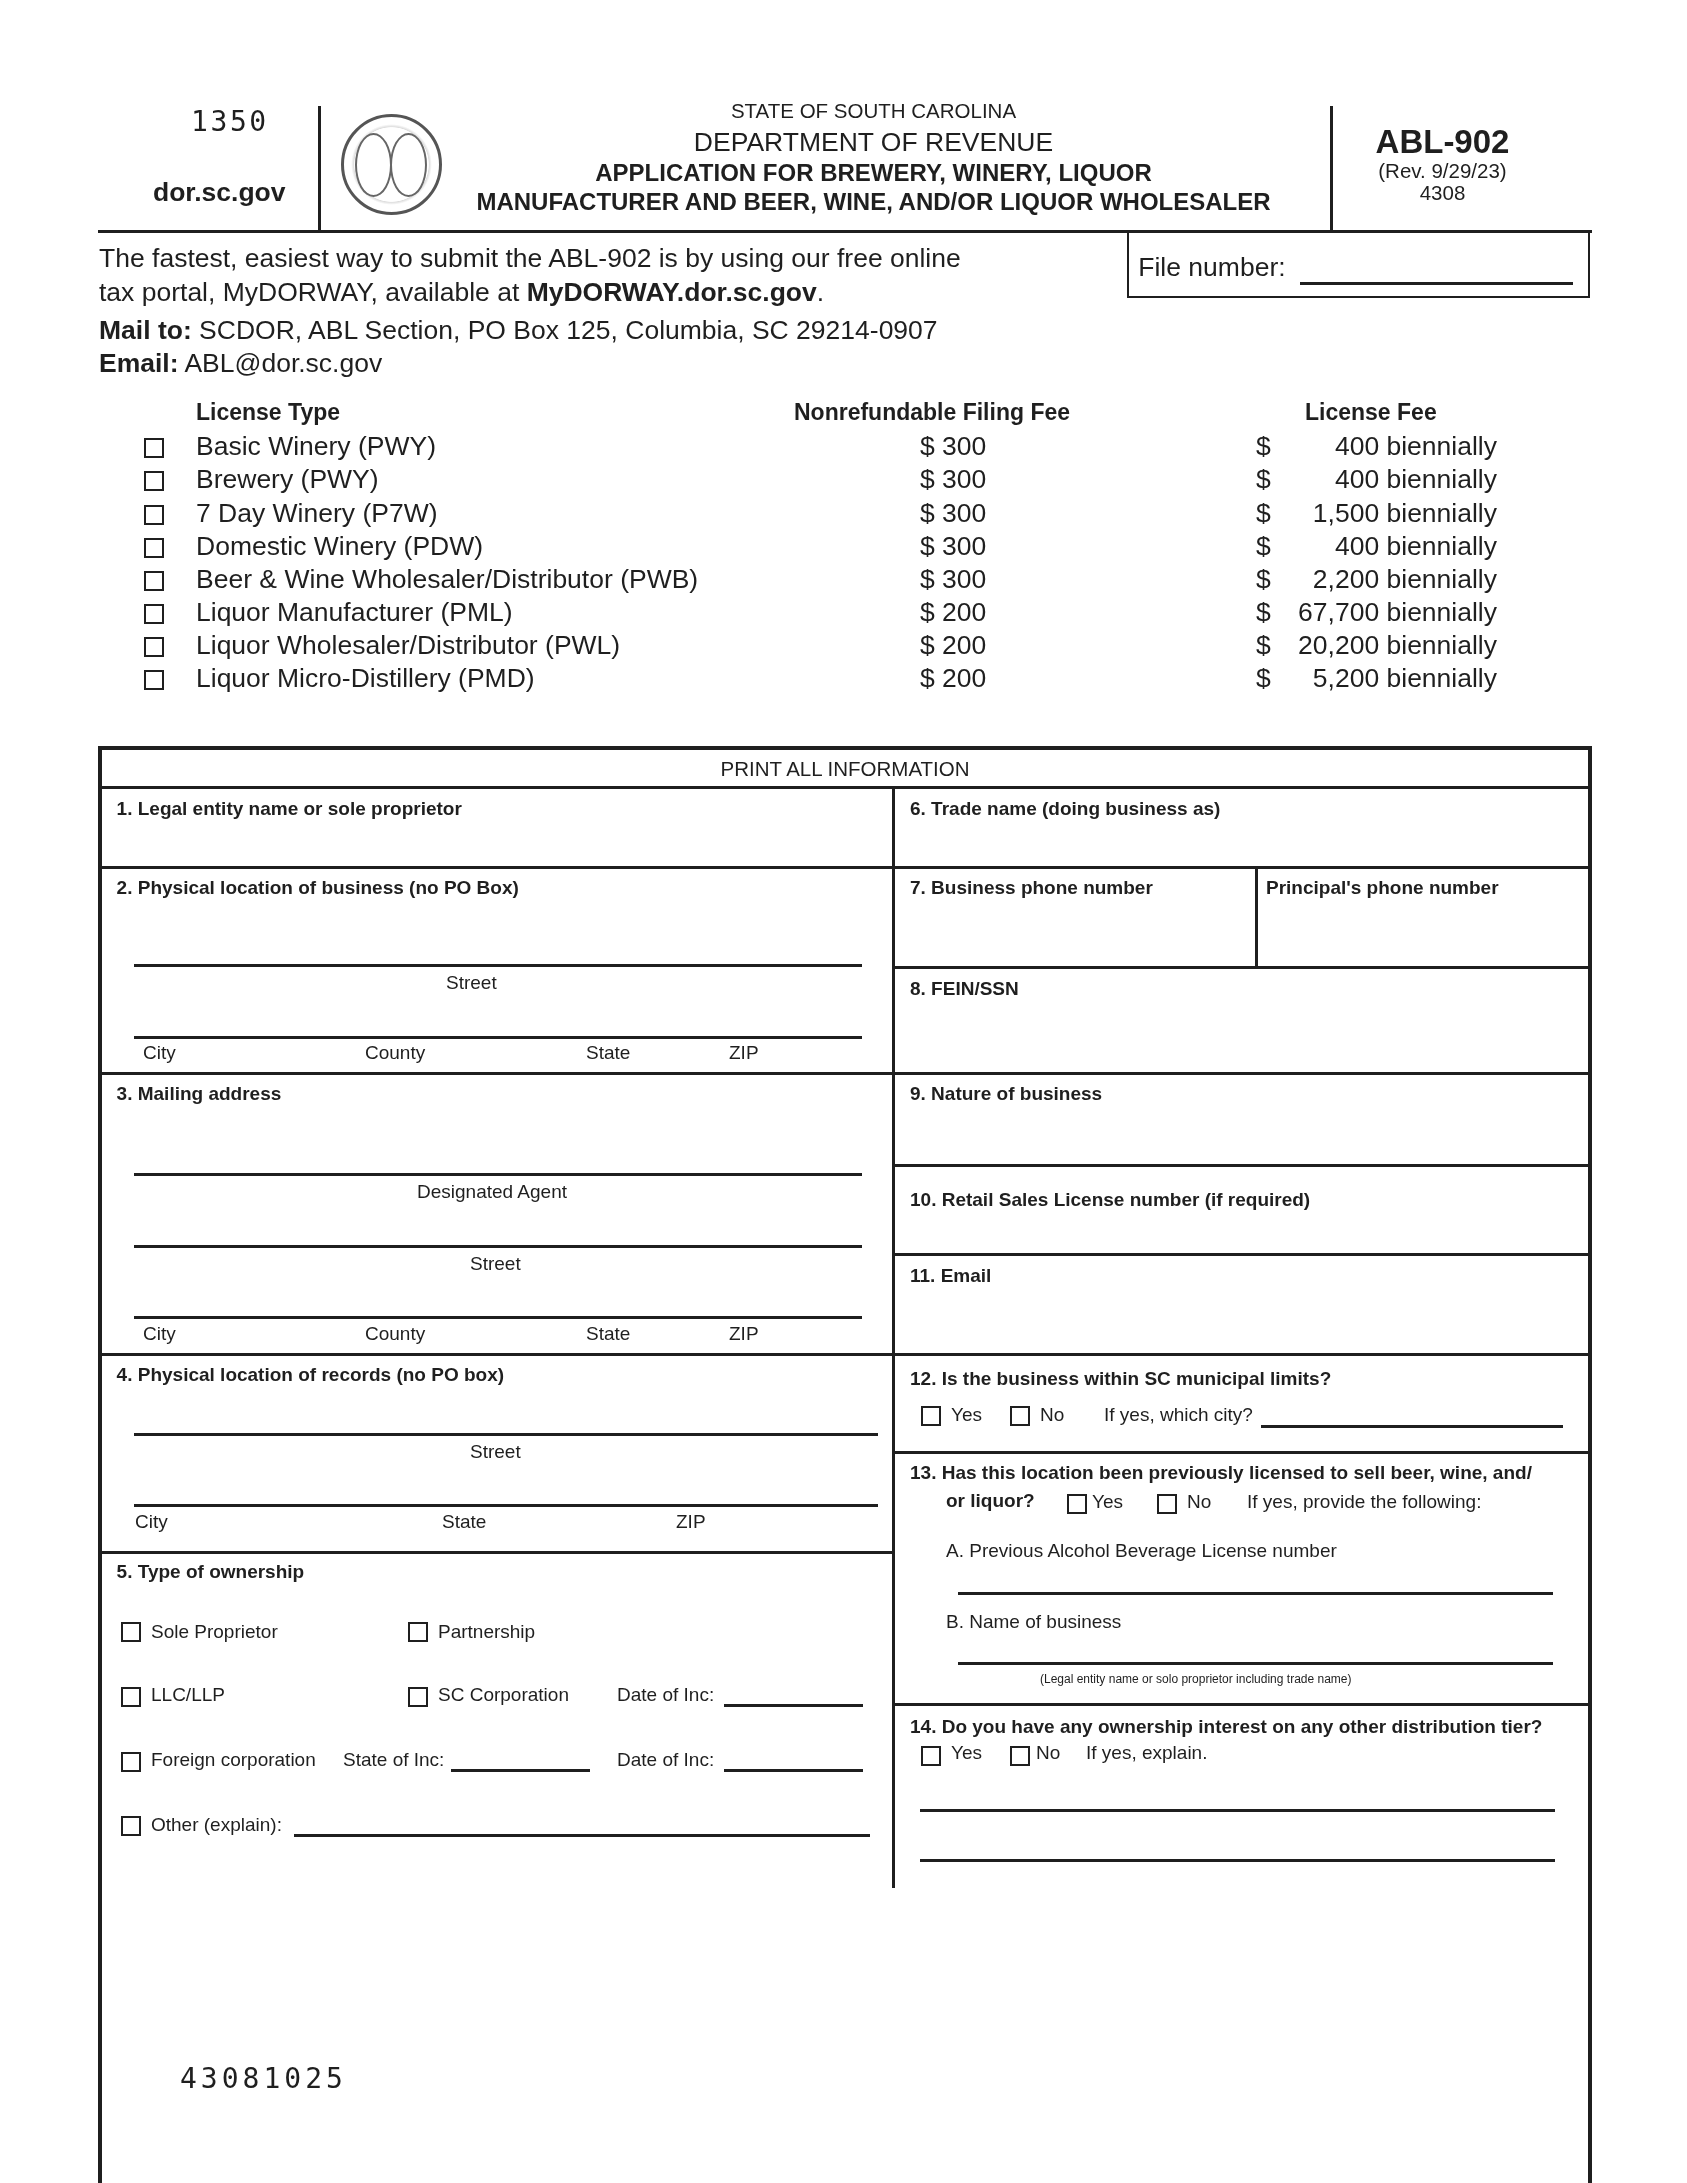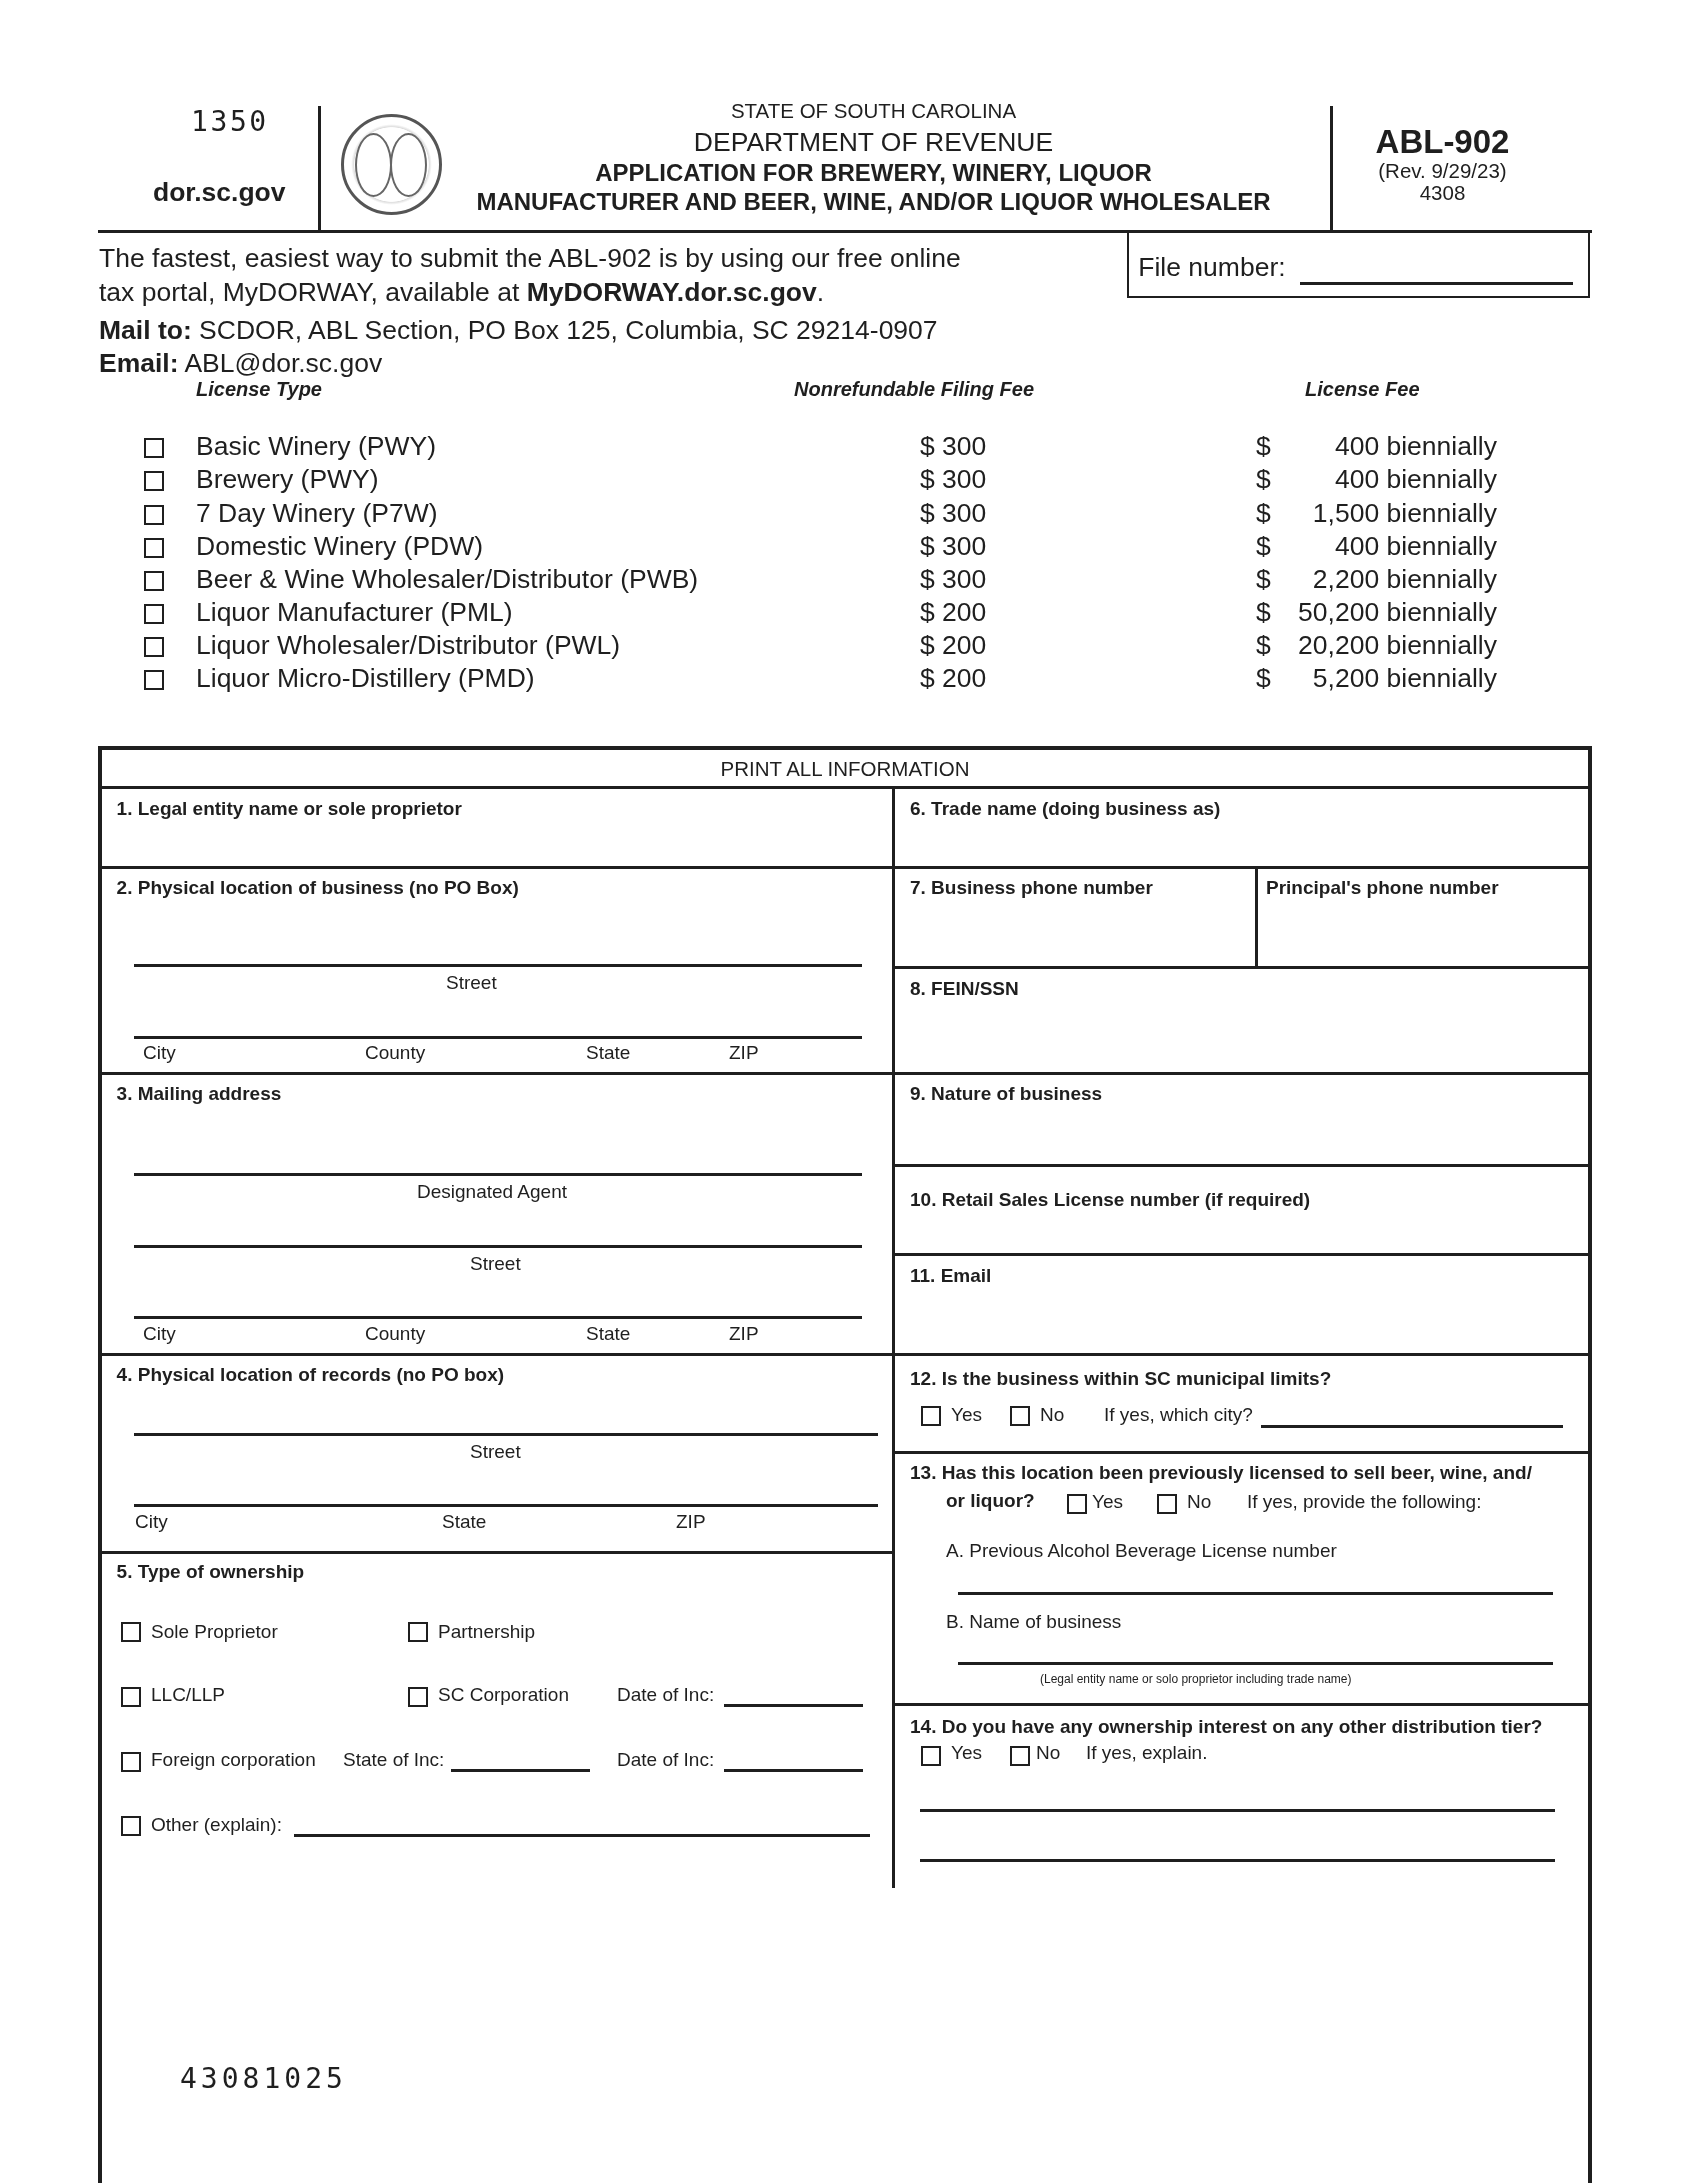--- a/index.html
+++ b/index.html
@@ -18,21 +18,21 @@
   .hdr4 { top: 188px; font-size: 24px; font-weight: bold; }
   .form-no { left: 1330px; top: 123px; width: 225px; text-align: center; font-size: 33px; font-weight: bold; }
   .rev { left: 1330px; top: 159px; width: 225px; text-align: center; font-size: 20.5px; }
   .rev2 { left: 1330px; top: 181px; width: 225px; text-align: center; font-size: 20.5px; }
   .hrule { background: #1f1f1f; height: 3.3px; }
   .filebox { left: 1127px; top: 232px; width: 463px; height: 66px; border: 2.6px solid #1f1f1f; border-top: none; box-sizing: border-box; }
   .filebox .lbl { position: absolute; left: 9.3px; top: 20px; font-size: 26.5px; }
   .filebox .line { position: absolute; left: 171px; right: 14.6px; top: 50px; height: 2.6px; background: #1f1f1f; }
   .intro { left: 99px; font-size: 26.5px; }
   
-  .lic-head { top: 378px; font-size: 20px; font-weight: bold; font-style: italic; }
+  .lic-head { top: 399px; font-size: 23px; font-weight: bold; }
   .lic-row { left: 0; width: 1687px; height: 33px; }
   .cb { width: 20px; height: 20px; border: 2.6px solid #1f1f1f; box-sizing: border-box; background: #fff; }
   .lic-label { left: 196px; font-size: 26.5px; }
   .lic-fee { left: 920px; font-size: 26.5px; }
   .lic-dollar { left: 1256px; font-size: 26.5px; }
   .lic-amt { left: 1283px; width: 212px; text-align: right; font-size: 26.5px; }
   
   .frame { left: 98px; top: 746px; width: 1494px; height: 1483px; border: 4px solid #1f1f1f; box-sizing: border-box; }
   .hl { position: absolute; background: #1f1f1f; height: 2.6px; }
   .vl { position: absolute; background: #1f1f1f; width: 2.6px; }
@@ -117,21 +117,21 @@
       <div class="abs lic-label" style="top:0;">Beer &amp; Wine Wholesaler/Distributor (PWB)</div>
       <div class="abs lic-fee" style="top:0;">$ 300</div>
       <div class="abs lic-dollar" style="top:0;">$</div>
       <div class="abs lic-amt" style="top:0; left:1285px;">2,200 biennially</div>
     </div>
     <div class="abs lic-row" style="top: 597px;">
       <div class="abs cb" style="left:144px; top:6.6px;"></div>
       <div class="abs lic-label" style="top:0;">Liquor Manufacturer (PML)</div>
       <div class="abs lic-fee" style="top:0;">$ 200</div>
       <div class="abs lic-dollar" style="top:0;">$</div>
-      <div class="abs lic-amt" style="top:0; left:1285px;">50,200 biennially</div>
+      <div class="abs lic-amt" style="top:0; left:1285px;">67,700 biennially</div>
     </div>
     <div class="abs lic-row" style="top: 630px;">
       <div class="abs cb" style="left:144px; top:6.6px;"></div>
       <div class="abs lic-label" style="top:0;">Liquor Wholesaler/Distributor (PWL)</div>
       <div class="abs lic-fee" style="top:0;">$ 200</div>
       <div class="abs lic-dollar" style="top:0;">$</div>
       <div class="abs lic-amt" style="top:0; left:1285px;">20,200 biennially</div>
     </div>
     <div class="abs lic-row" style="top: 663px;">
       <div class="abs cb" style="left:144px; top:6.6px;"></div>

